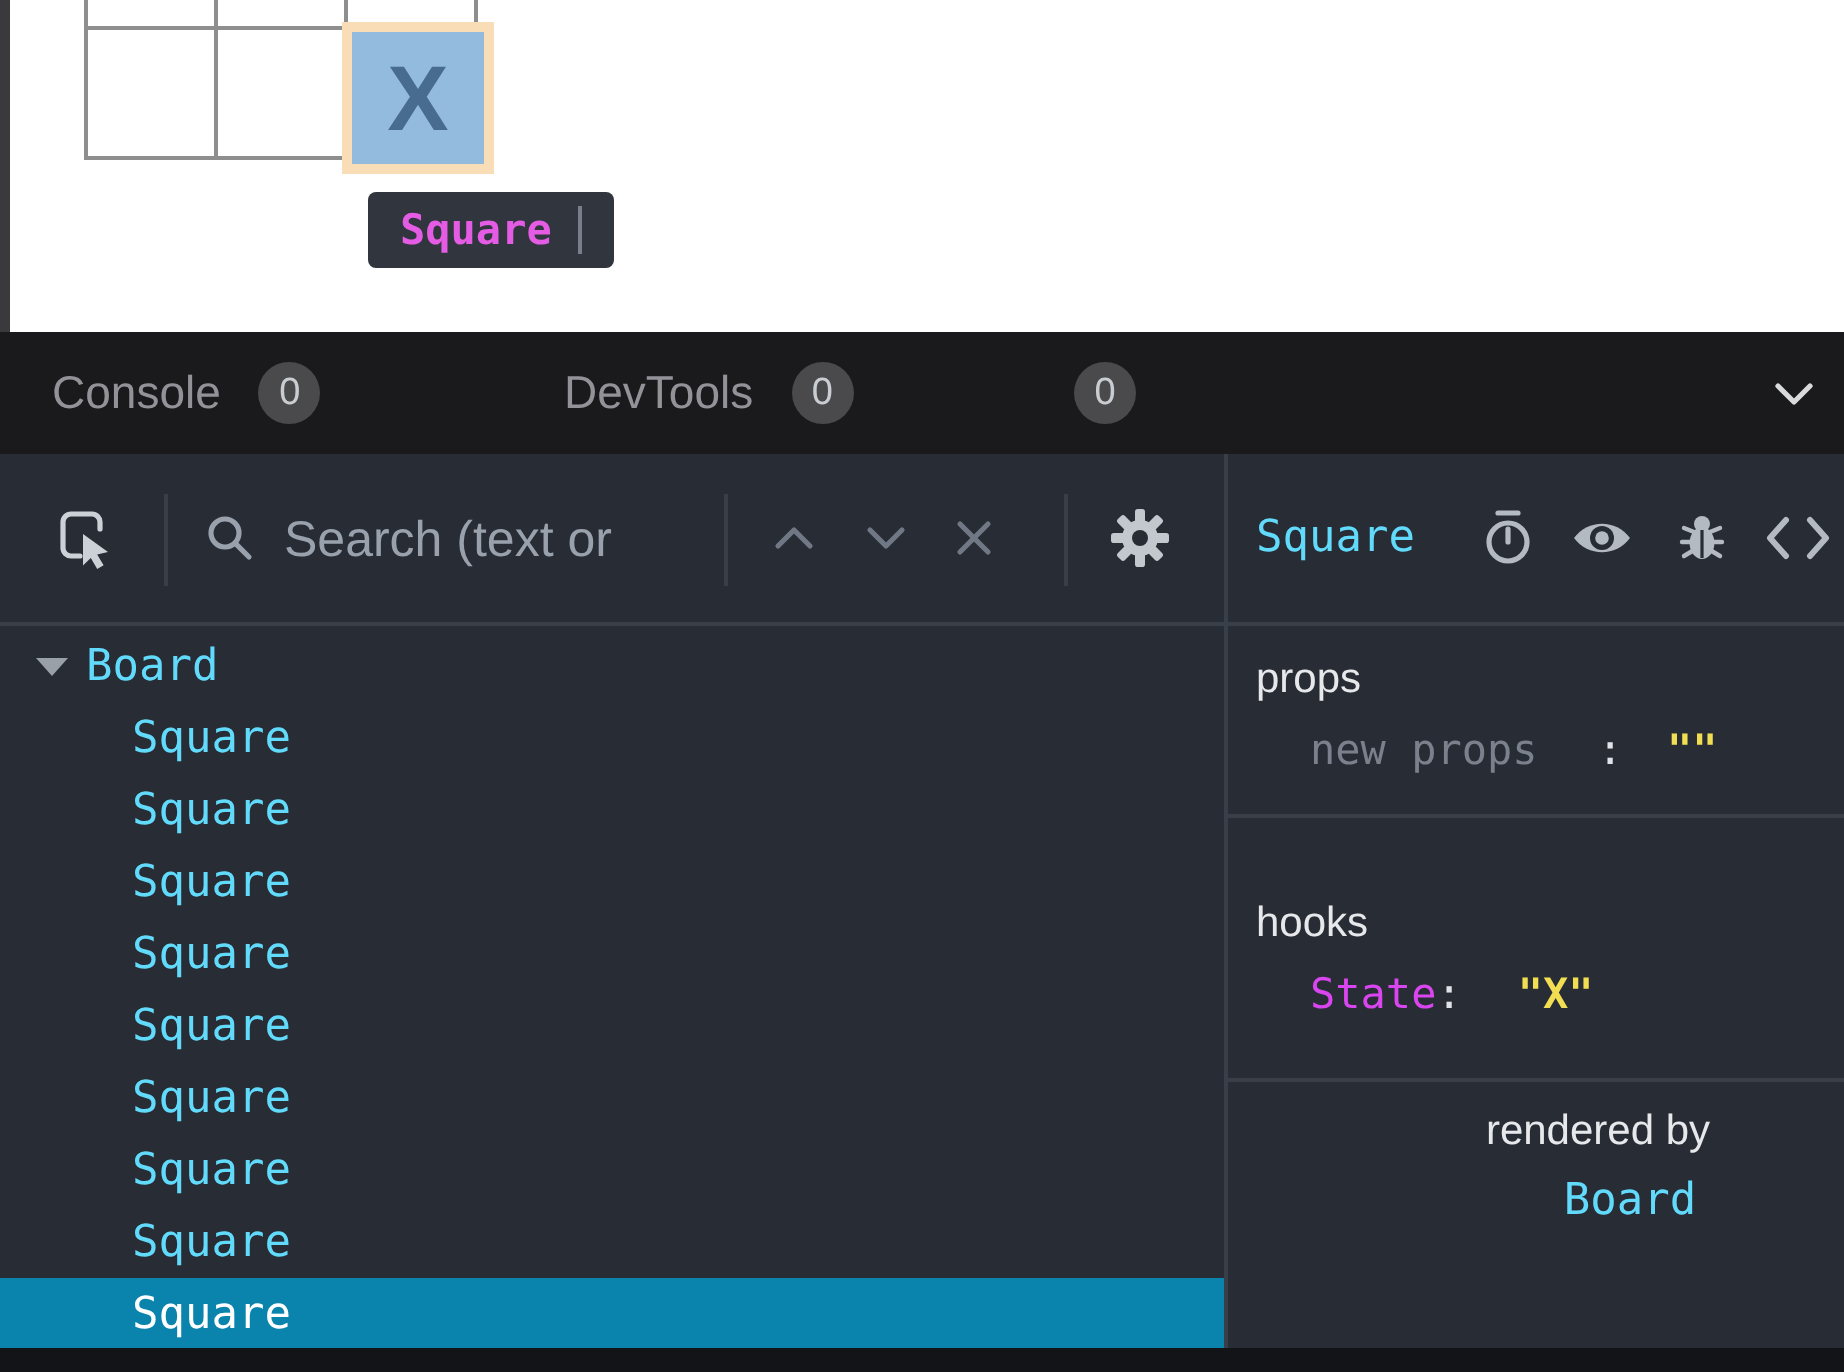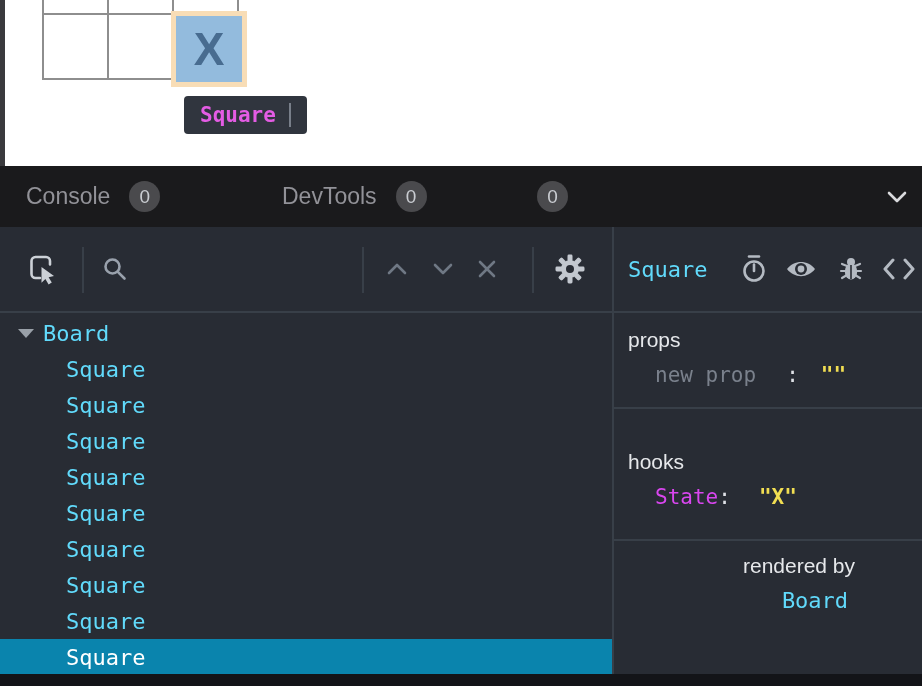--- a/index.html
+++ b/index.html
@@ -133,20 +133,21 @@
         <path d="M15.5 14.5 l12.5 9 -5.4 1.2 3.2 5.4 -3.2 1.9 -3.2-5.5 -3.9 3.8 Z" fill="currentColor"></path>
       </svg>
     </div>
     <div class="vsep" style="left:82px;"></div>
     <div class="abs icon-btn" style="left:102px; color:#99a1ac;">
       <svg width="26" height="26" viewBox="0 0 26 26">
         <circle cx="10.5" cy="10.5" r="7" fill="none" stroke="currentColor" stroke-width="2.6"></circle>
         <line x1="15.8" y1="15.8" x2="22.5" y2="22.5" stroke="currentColor" stroke-width="2.6" stroke-linecap="round"></line>
       </svg>
     </div>
+    <input class="search-input" type="text" placeholder="Search (text or" style="">
     <div class="vsep" style="left:362px;"></div>
     <div class="abs icon-btn" style="left:386px; color:#6f7884;">
       <svg width="22" height="14" viewBox="0 0 22 14">
           <polyline points="3,11 11,3 19,11" fill="none" stroke="currentColor" stroke-width="2.6" stroke-linecap="round" stroke-linejoin="round"></polyline>
         </svg>
     </div>
     <div class="abs icon-btn" style="left:432px; color:#6f7884;">
       <svg width="22" height="14" viewBox="0 0 22 14">
           <polyline points="3,3 11,11 19,3" fill="none" stroke="currentColor" stroke-width="2.6" stroke-linecap="round" stroke-linejoin="round"></polyline>
         </svg>
@@ -250,21 +251,21 @@
         </div>
       </div>
   </div>
 
   <div class="panel-divider"></div>
 
   <div class="inspector">
     <div class="section section-props">
       <div class="section-title">props</div>
       <div class="kv-row">
-        <span class="prop-key">new prop</span>
+        <span class="prop-key">new props</span>
         <span class="kv-sep">:</span>
         <span class="value-string">""</span>
       </div>
     </div>
     <div class="section section-hooks">
       <div class="section-title">hooks</div>
       <div class="hooks-parse-btn icon-btn" style="color:#b4bac2;">
         <svg width="26" height="26" viewBox="0 0 26 26">
           <rect x="9" y="3.5" width="13.5" height="13.5" fill="none" stroke="currentColor" stroke-width="2.6"></rect>
           <line x1="4" y1="4" x2="4" y2="17" stroke="currentColor" stroke-width="2.6" stroke-dasharray="2.4 3.2"></line>

